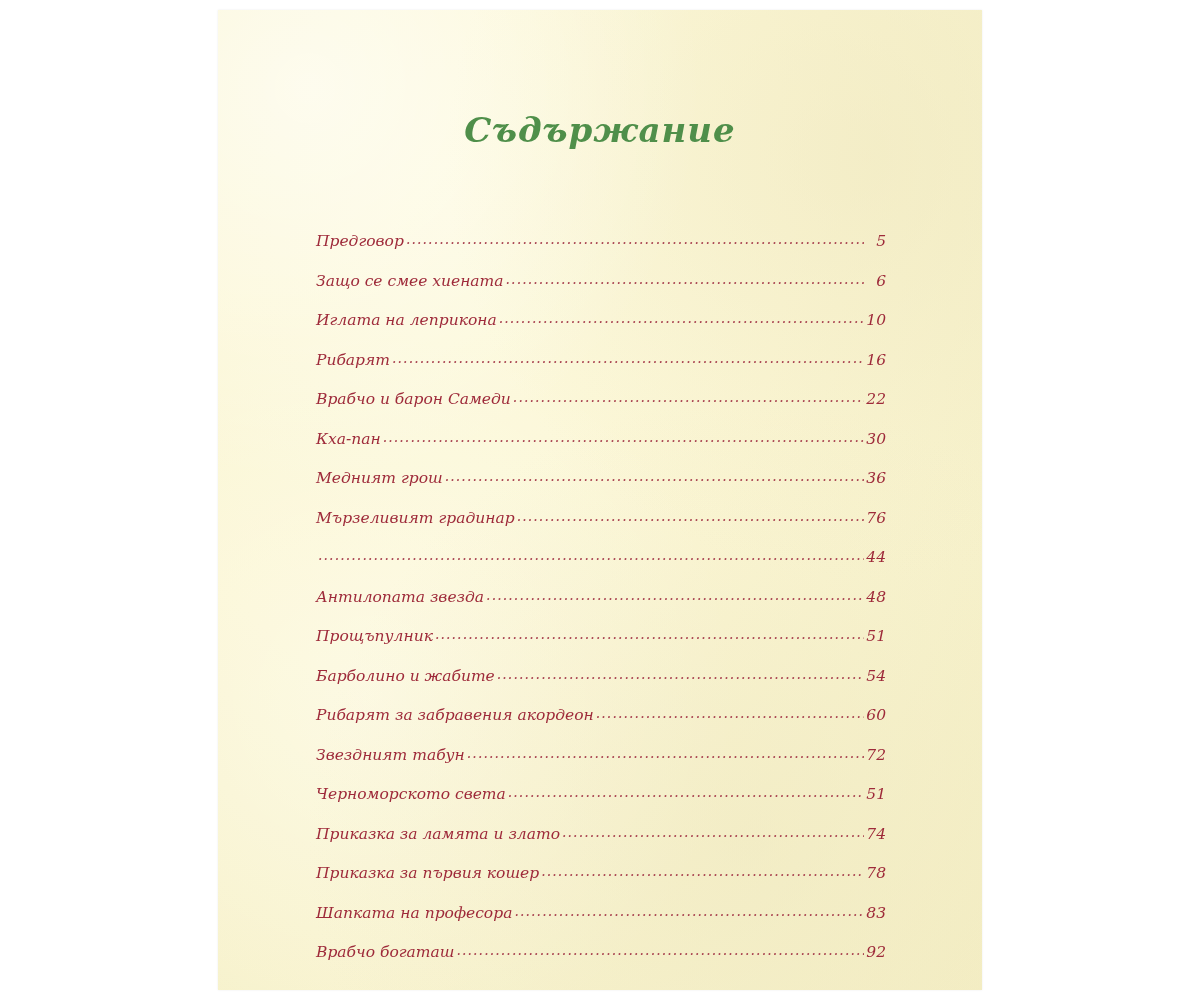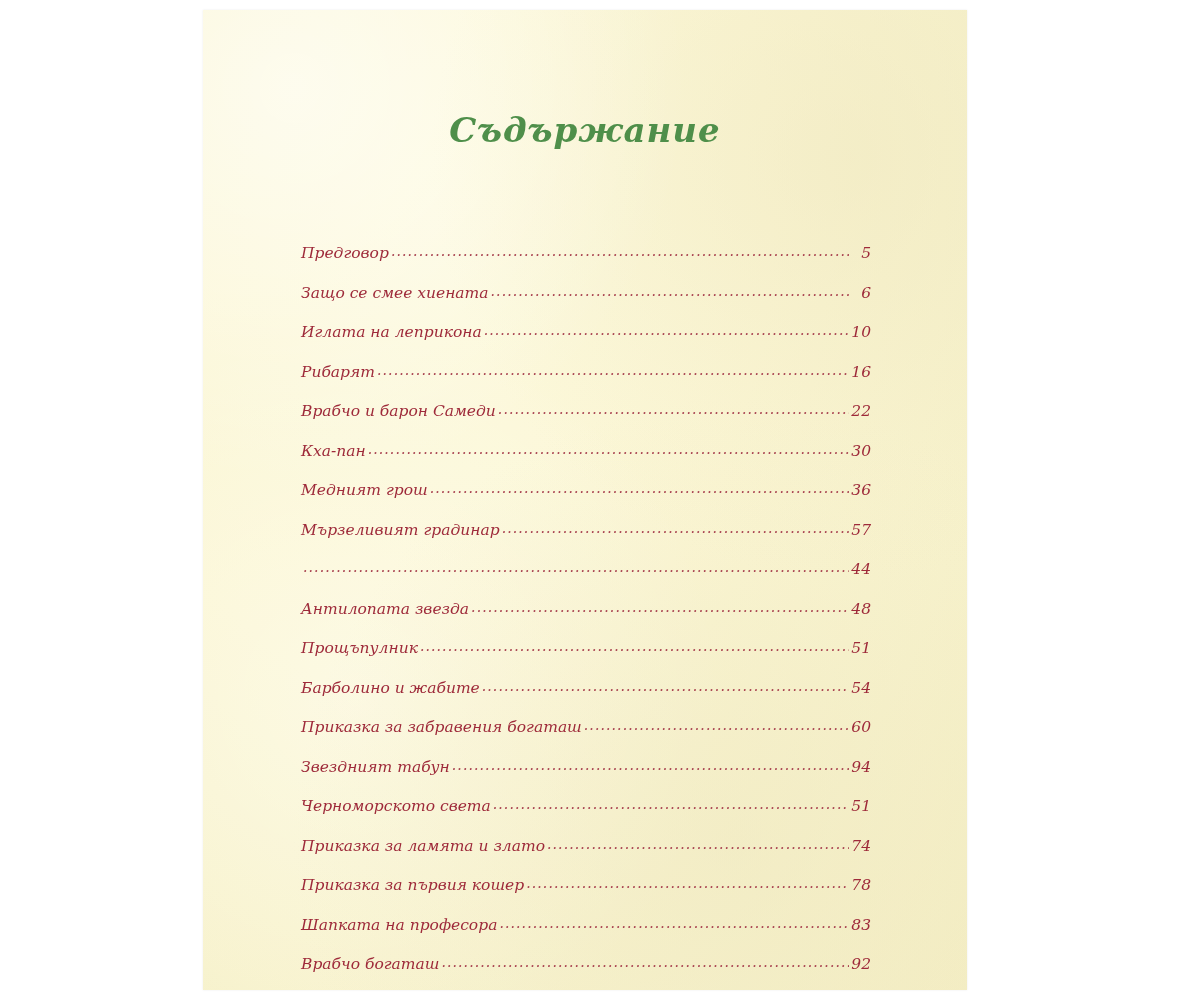--- a/index.html
+++ b/index.html
@@ -5,21 +5,21 @@
   html, body {
     margin: 0;
     padding: 0;
     background: #ffffff;
     width: 1200px;
     height: 1000px;
     font-family: "Liberation Serif", serif;
   }
   #page {
     position: absolute;
-    left: 203px;
+    left: 218px;
     top: 10px;
     width: 764px;
     height: 980px;
     background:
       radial-gradient(ellipse at 30% 20%, #fdfadf 0%, #fbf6d4 45%, #f7f2cc 75%, #f4eec4 100%);
     box-shadow: 0 0 2px rgba(0,0,0,0.08);
     overflow: hidden;
   }
   
   #page::before {
@@ -53,21 +53,20 @@
   }
   .toc-row {
     display: flex;
     align-items: baseline;
     font-family: "DejaVu Serif", serif;
     font-style: italic;
     font-size: 15.5px;
     color: #9e2a3a;
     margin-bottom: 21.5px;
     white-space: nowrap;
-    margin-top: 12px;
   }
   .toc-title {
     flex: 0 0 auto;
   }
   .toc-dots {
     flex: 1 1 auto;
     overflow: hidden;
     margin: 0 2px;
     position: relative;
     top: -2px;
@@ -120,21 +119,21 @@
         <span class="toc-page">30</span>
       </li>
       <li class="toc-row">
         <span class="toc-title">Медният грош</span>
         <span class="toc-dots">............................................................................................................................................................</span>
         <span class="toc-page">36</span>
       </li>
       <li class="toc-row">
         <span class="toc-title">Мързеливият градинар</span>
         <span class="toc-dots">............................................................................................................................................................</span>
-        <span class="toc-page">57</span>
+        <span class="toc-page">76</span>
       </li>
       <li class="toc-row">
         <span class="toc-dots">............................................................................................................................................................</span>
         <span class="toc-page">44</span>
       </li>
       <li class="toc-row">
         <span class="toc-title">Антилопата звезда</span>
         <span class="toc-dots">............................................................................................................................................................</span>
         <span class="toc-page">48</span>
       </li>
@@ -142,28 +141,28 @@
         <span class="toc-title">Прощъпулник</span>
         <span class="toc-dots">............................................................................................................................................................</span>
         <span class="toc-page">51</span>
       </li>
       <li class="toc-row">
         <span class="toc-title">Барболино и жабите</span>
         <span class="toc-dots">............................................................................................................................................................</span>
         <span class="toc-page">54</span>
       </li>
       <li class="toc-row">
-        <span class="toc-title">Приказка за забравения богаташ</span>
+        <span class="toc-title">Рибарят за забравения акордеон</span>
         <span class="toc-dots">............................................................................................................................................................</span>
         <span class="toc-page">60</span>
       </li>
       <li class="toc-row">
         <span class="toc-title">Звездният табун</span>
         <span class="toc-dots">............................................................................................................................................................</span>
-        <span class="toc-page">94</span>
+        <span class="toc-page">72</span>
       </li>
       <li class="toc-row">
         <span class="toc-title">Черноморското света</span>
         <span class="toc-dots">............................................................................................................................................................</span>
         <span class="toc-page">51</span>
       </li>
       <li class="toc-row">
         <span class="toc-title">Приказка за ламята и злато</span>
         <span class="toc-dots">............................................................................................................................................................</span>
         <span class="toc-page">74</span>

